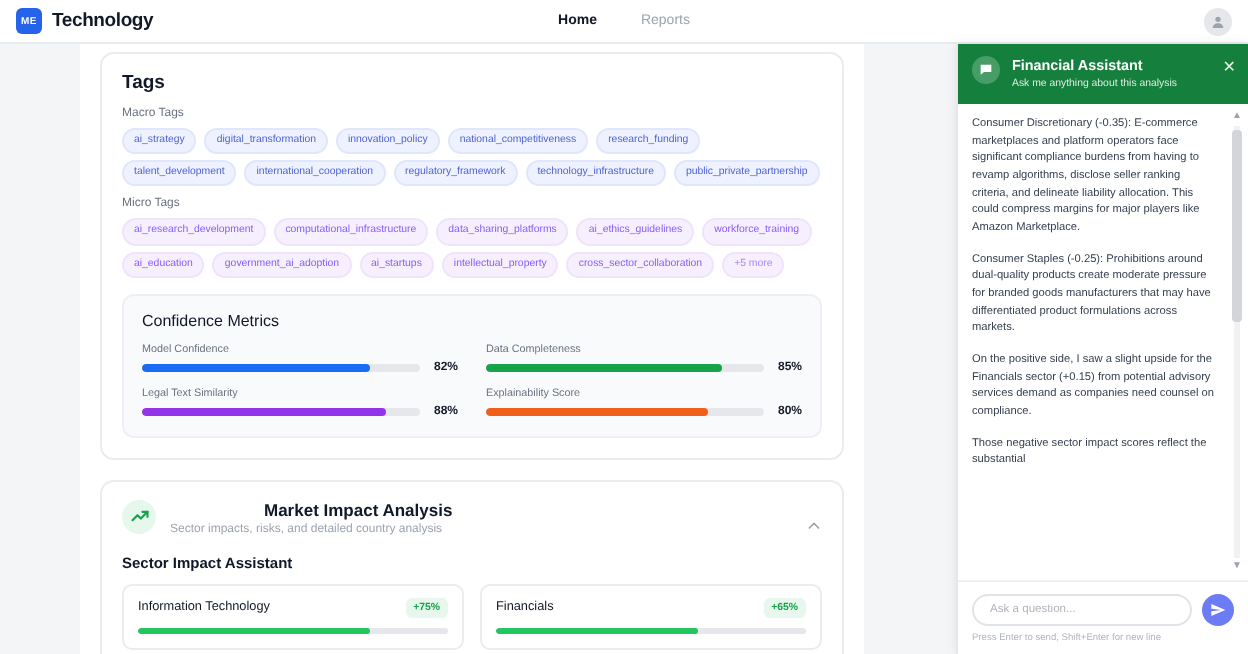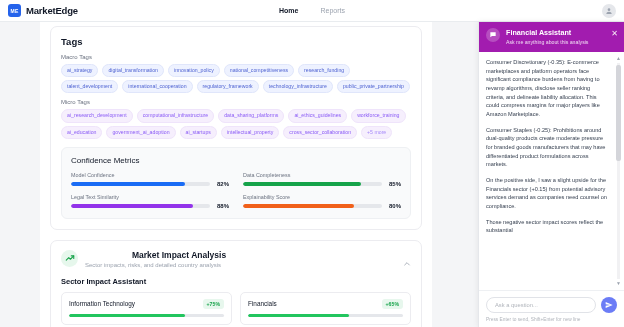--- a/index.html
+++ b/index.html
@@ -144,21 +144,21 @@
   .assistant {
     position: absolute; right: 0; top: 22px;
     width: 146px; height: 305px;
     background: #ffffff;
     border-left: 1px solid #e5e7eb;
     box-shadow: 0 0 6px rgba(0,0,0,.08);
     display: flex; flex-direction: column;
     z-index: 10;
   }
   .assistant-header {
-    background: #a21caf;
+    background: #15803d;
     color: #fff;
     padding: 6px 7px 7px 7px;
     display: flex; align-items: flex-start; gap: 6px;
     position: relative;
   }
   .fa-icon {
     width: 14px; height: 14px; border-radius: 50%;
     background: rgba(255,255,255,.22);
     display: flex; align-items: center; justify-content: center;
     flex: 0 0 auto;
@@ -214,21 +214,21 @@
   }
   .send-btn svg { width: 8px; height: 8px; fill: #fff; }
   .chat-hint { font-size: 4.8px; color: #b0b4bb; margin-top: 4px; }
 </style>
 </head>
 <body>
 
 <div class="navbar">
   <div class="brand">
     <div class="brand-logo">ME</div>
-    <div class="brand-name">MarketEdge</div>
+    <div class="brand-name">Technology</div>
   </div>
   <div class="nav-links">
     <a href="#" class="nav-link active">Home</a>
     <a href="#" class="nav-link">Reports</a>
   </div>
   <div class="avatar">
     <svg viewBox="0 0 24 24">
       <circle cx="12" cy="8" r="4"></circle>
         <path d="M4 21c0-4.4 3.6-7 8-7s8 2.6 8 7z"></path>
     </svg>

